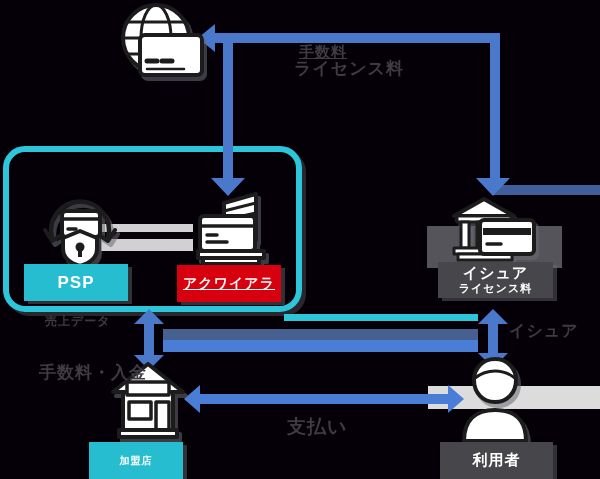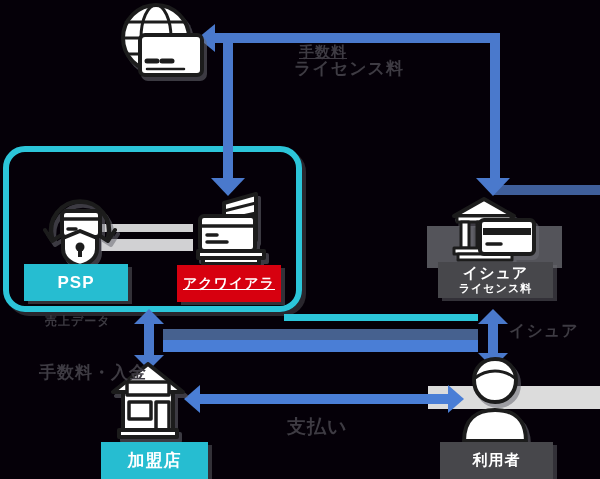--- a/index.html
+++ b/index.html
@@ -153,21 +153,21 @@
 
   <div class="tag tag-red" style="left:177px;top:265px;width:104px;height:37px;font-size:14px;text-decoration:underline;">
     <span>アクワイアラ</span>
   </div>
 
   <div class="tag tag-gray" style="left:438px;top:262px;width:115px;height:36px;font-size:15px;line-height:1.2;">
     <span>イシュア</span>
     <span style="font-size:11px;">ライセンス料</span>
   </div>
 
-  <div class="tag tag-cyan" style="left:89px;top:442px;width:107px;height:37px;font-size:17px;margin-left:12px;">
+  <div class="tag tag-cyan" style="left:89px;top:442px;width:94px;height:37px;font-size:10px;">
     <span>加盟店</span>
   </div>
 
   <div class="tag tag-gray" style="left:440px;top:442px;width:113px;height:37px;font-size:15px;">
     <span>利用者</span>
   </div>
 
   <div class="flow-label" style="left:299px;top:44px;font-size:15px;text-decoration:underline;">手数料</div>
   <div class="flow-label" style="left:294px;top:60px;font-size:17px;">ライセンス料</div>
 

